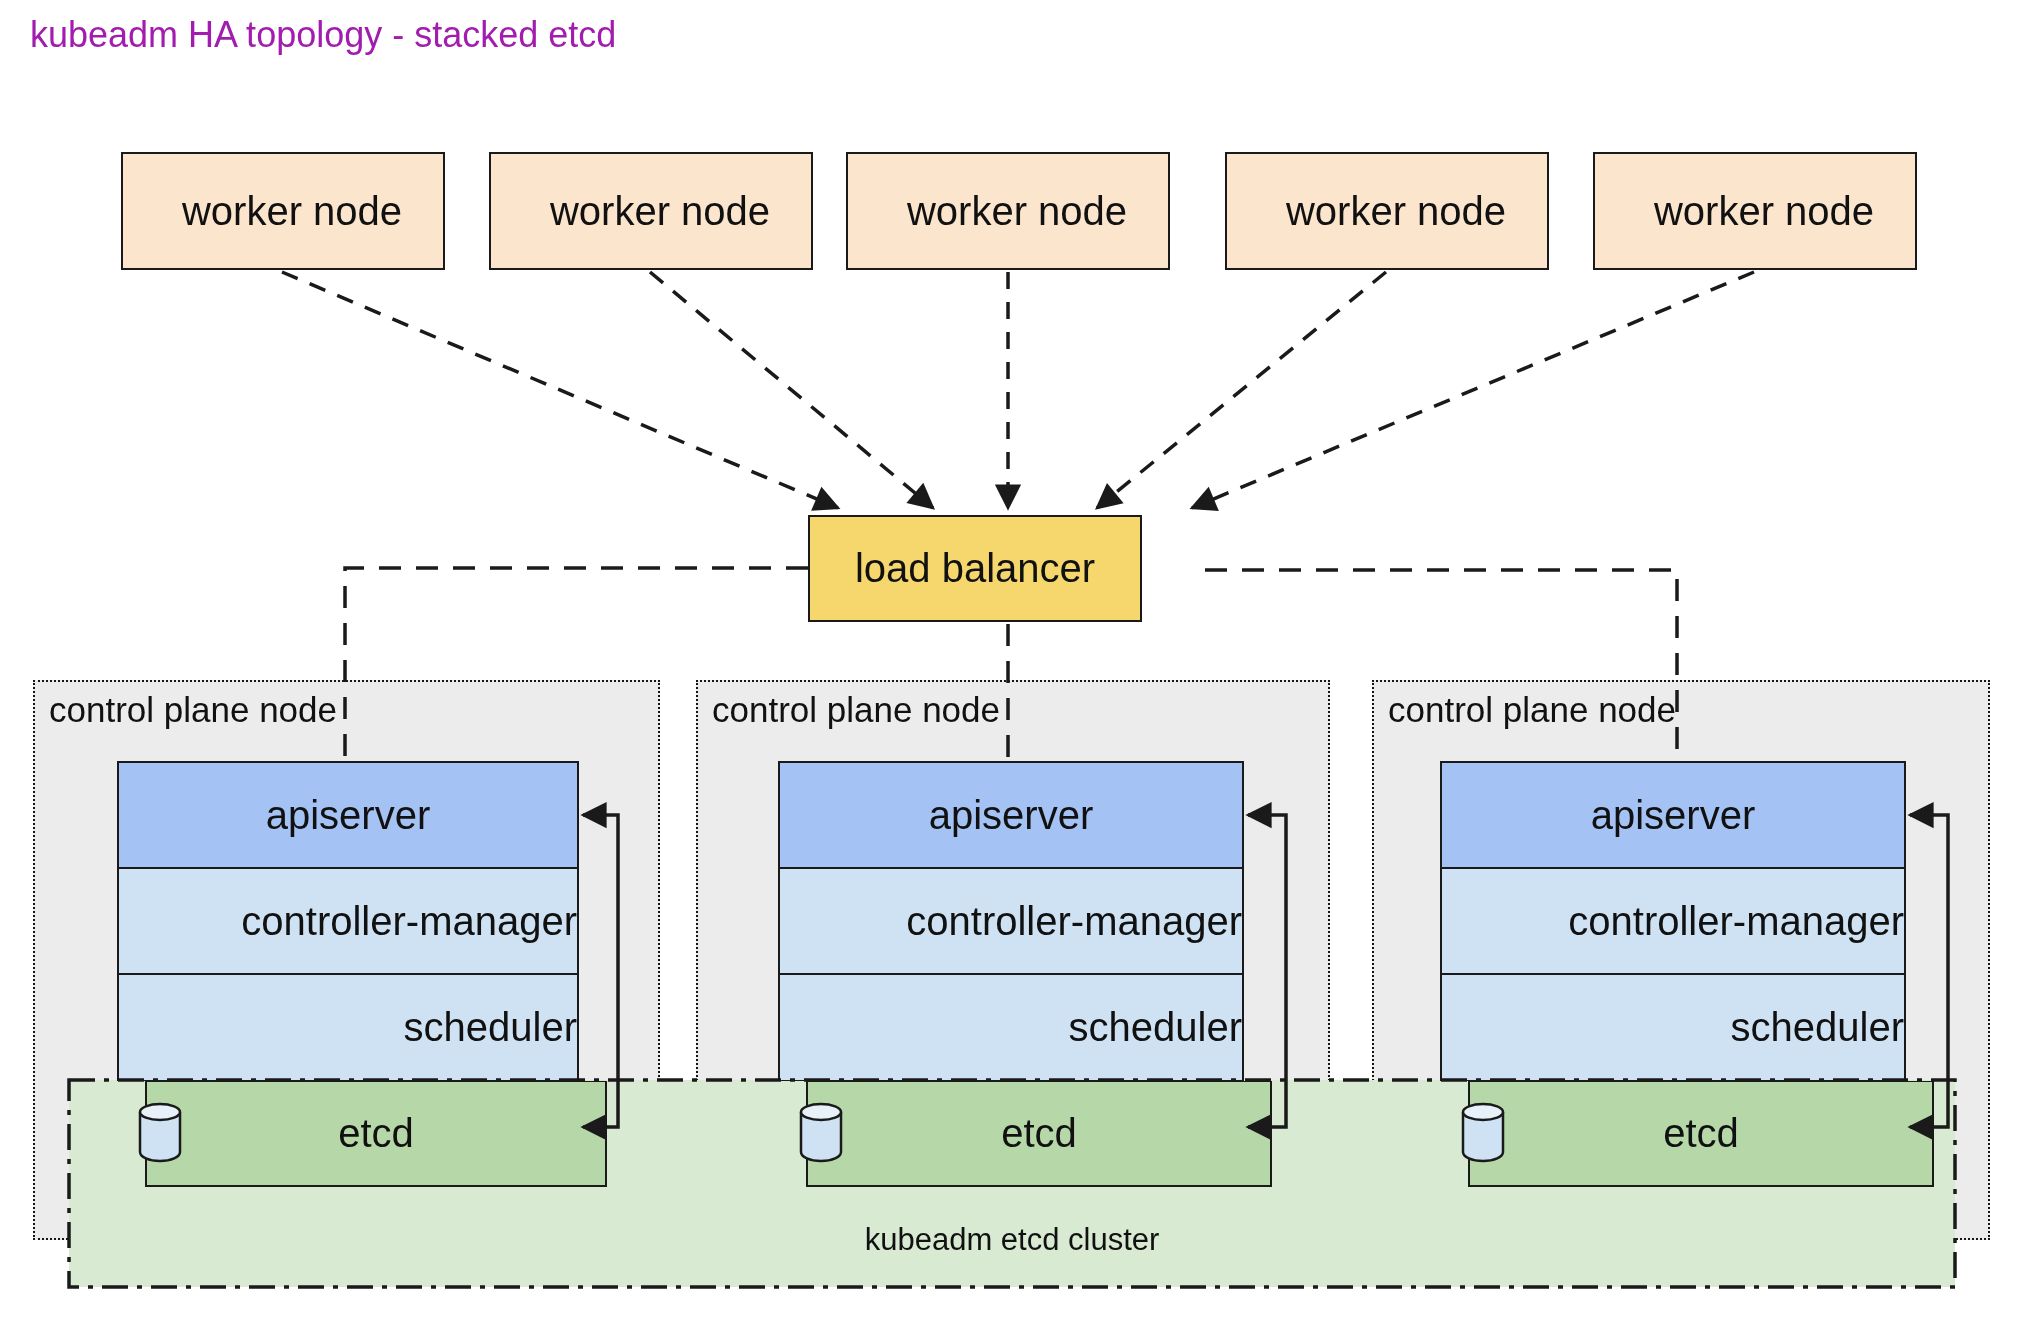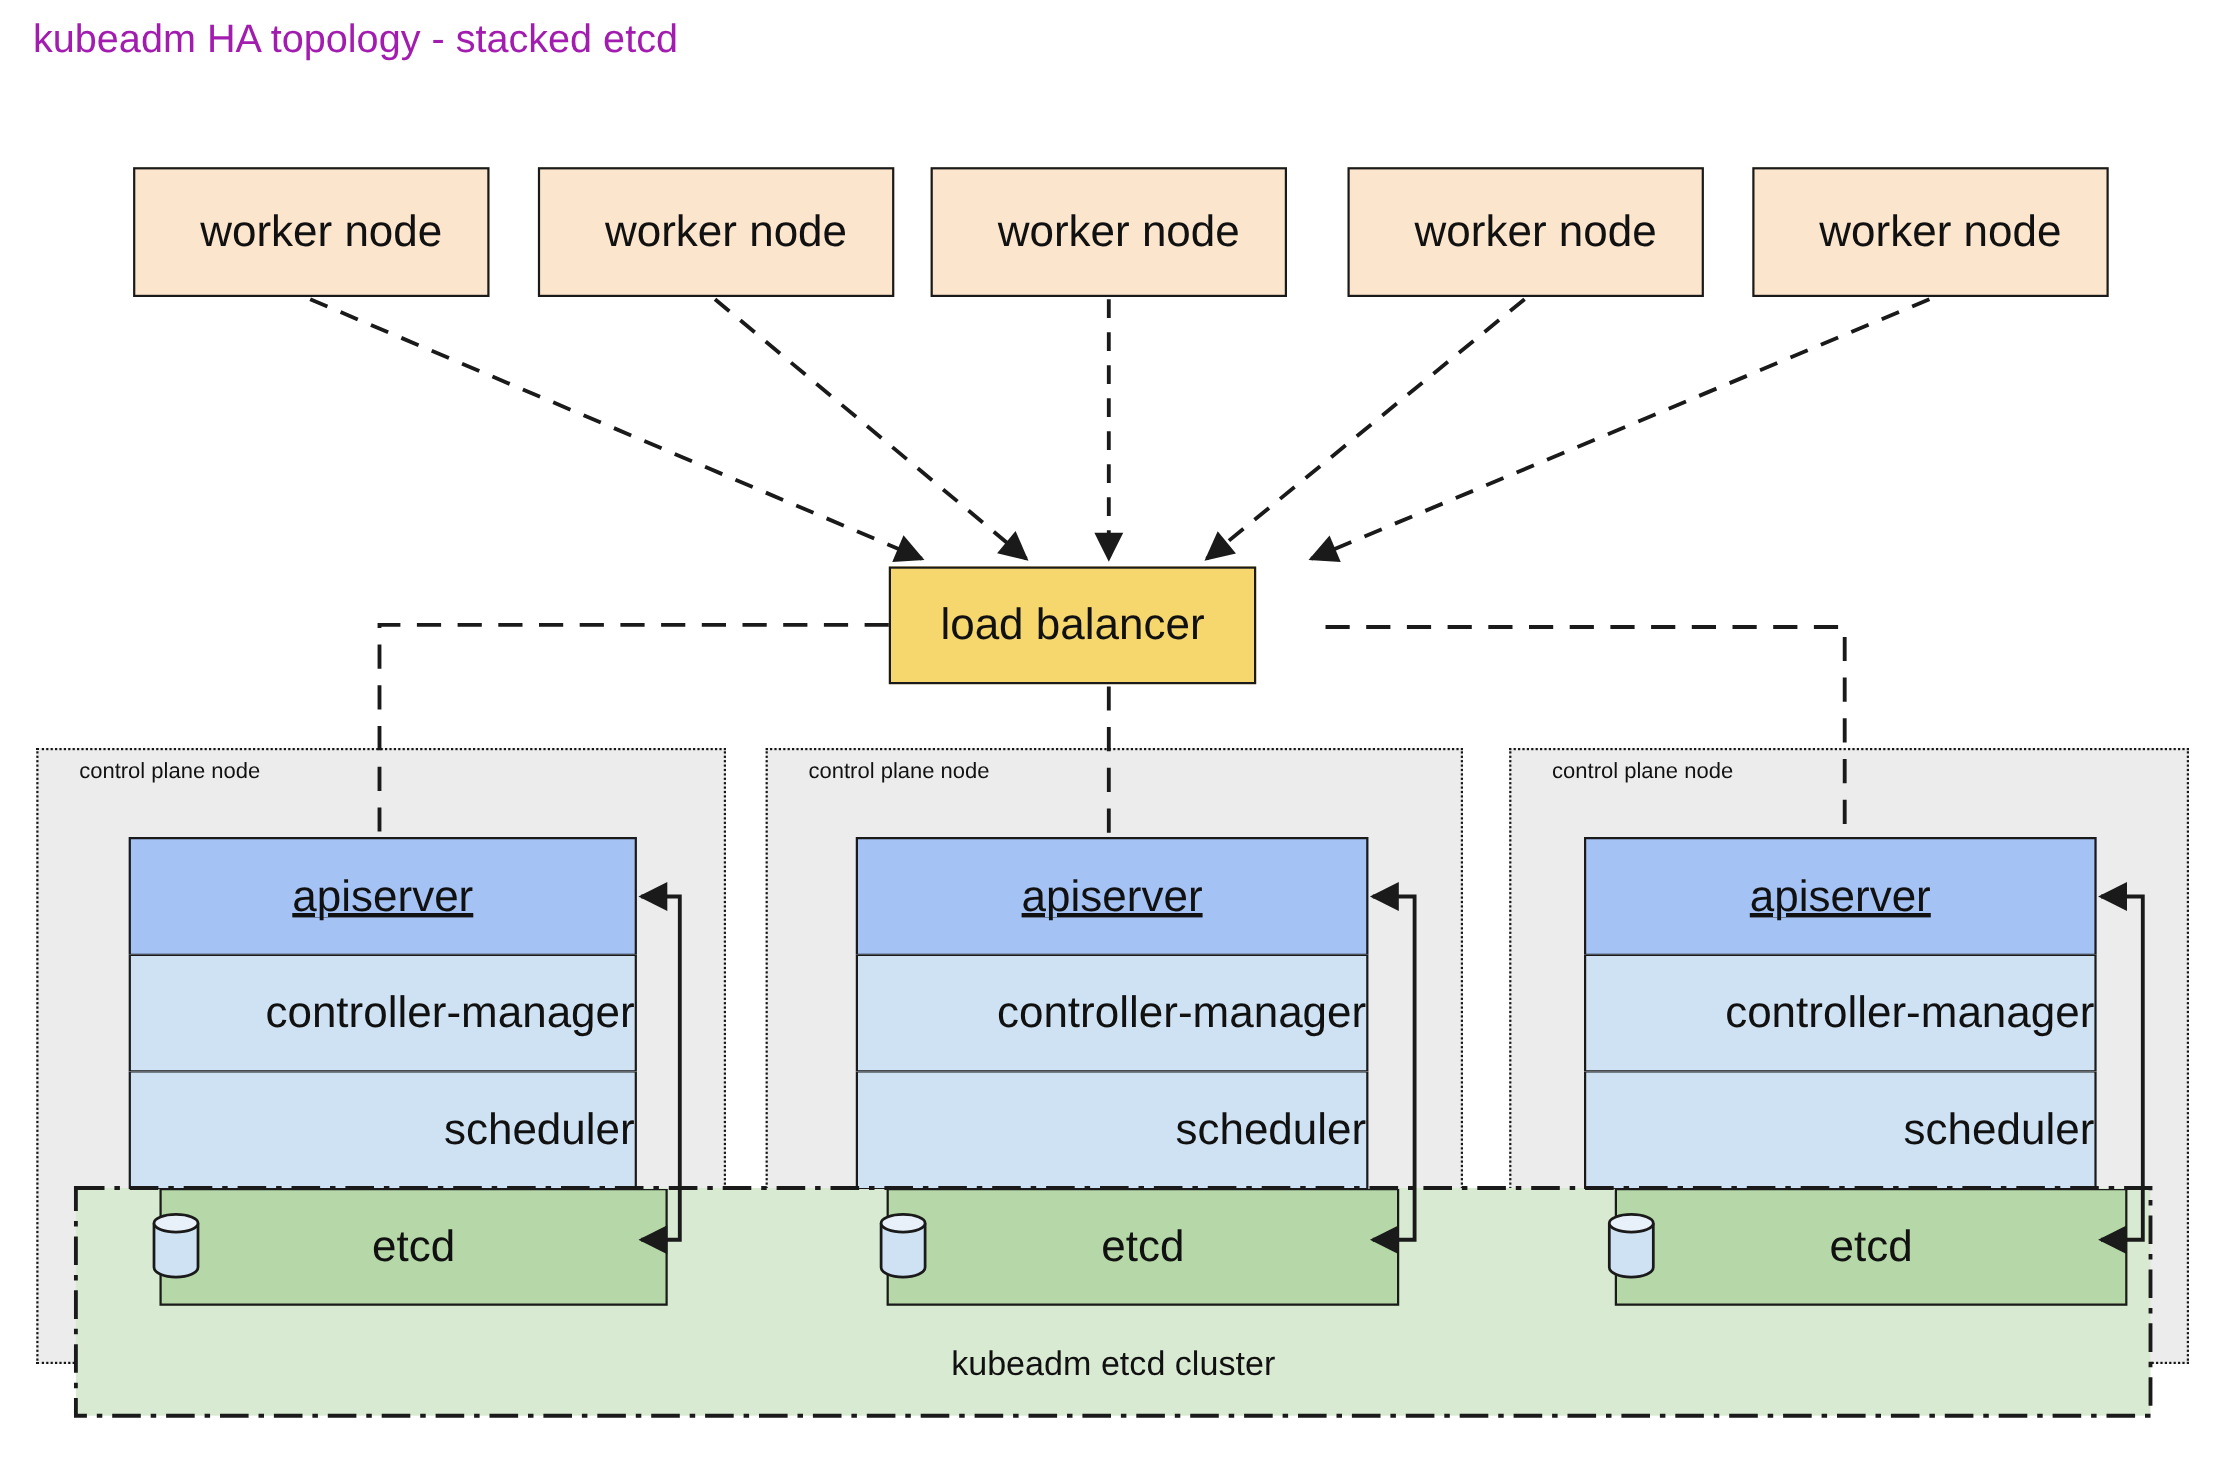--- a/index.html
+++ b/index.html
@@ -28,38 +28,38 @@
     background:#f5d76e;border:2.5px solid #1a1a1a;
     display:flex;align-items:center;justify-content:center;
     font-size:40px;
   }
   .cpnode{
     top:680px;height:560px;
     background:#ececec;border:2.5px dotted #151515;
   }
   .cpnode .cplabel{
     position:absolute;left:14px;top:8px;
-    font-size:20px;white-space:nowrap;margin-left:23px;
+    font-size:35px;white-space:nowrap;
   }
   #green-region{
     left:69px;top:1080px;width:1886px;height:207px;
     background:#d9ead3;
   }
   #etcd-cluster-label{
     left:69px;top:1222px;width:1886px;height:40px;
     text-align:center;font-size:31px;
   }
   .comp{
     border:2.5px solid #1a1a1a;border-top-width:1.5px;border-bottom-width:1.5px;
     display:flex;align-items:center;justify-content:center;
     font-size:40px;
   }
   .comp.first{border-top-width:2.5px;}
   .comp.last{border-bottom-width:2.5px;margin-left:28px;}
-  .apiserver{background:#a4c2f4;text-decoration:underline;}
+  .apiserver{background:#a4c2f4;}
   .ctrlmgr,.scheduler{background:#cfe2f3;justify-content:flex-end;}
   .etcdbox{background:#b6d7a8;}
   .cyl{pointer-events:none;}
   #overlay{left:0;top:0;width:2032px;height:1330px;pointer-events:none;}
 </style>
 </head>
 <body>
 
 <div id="canvas">
 

